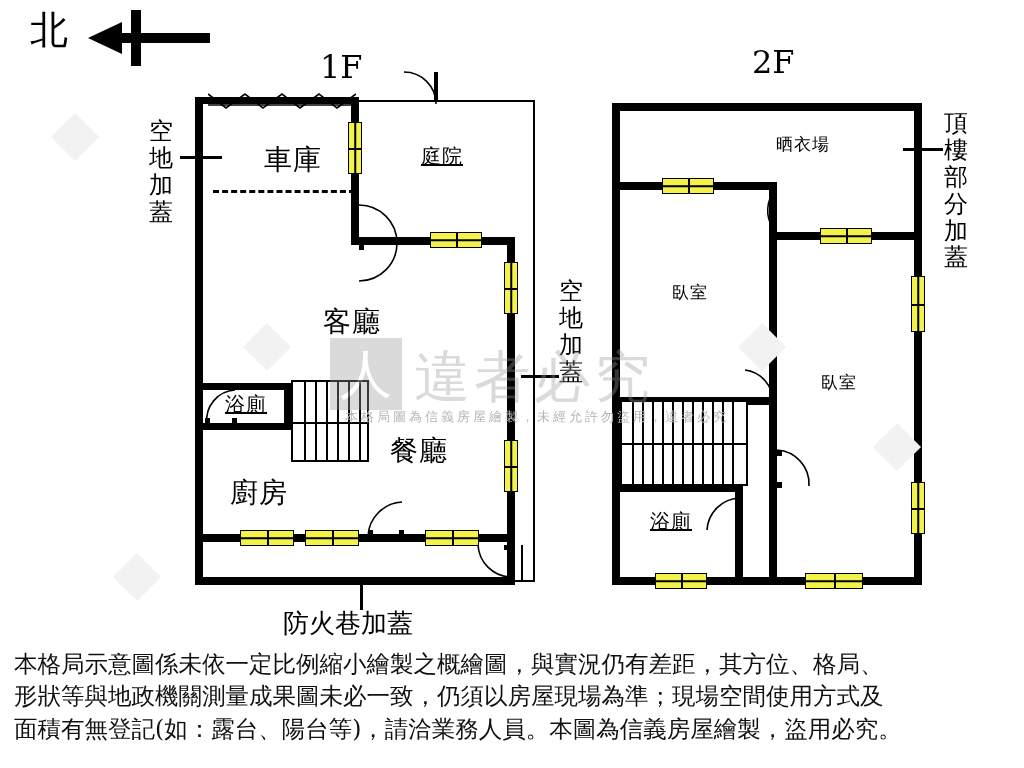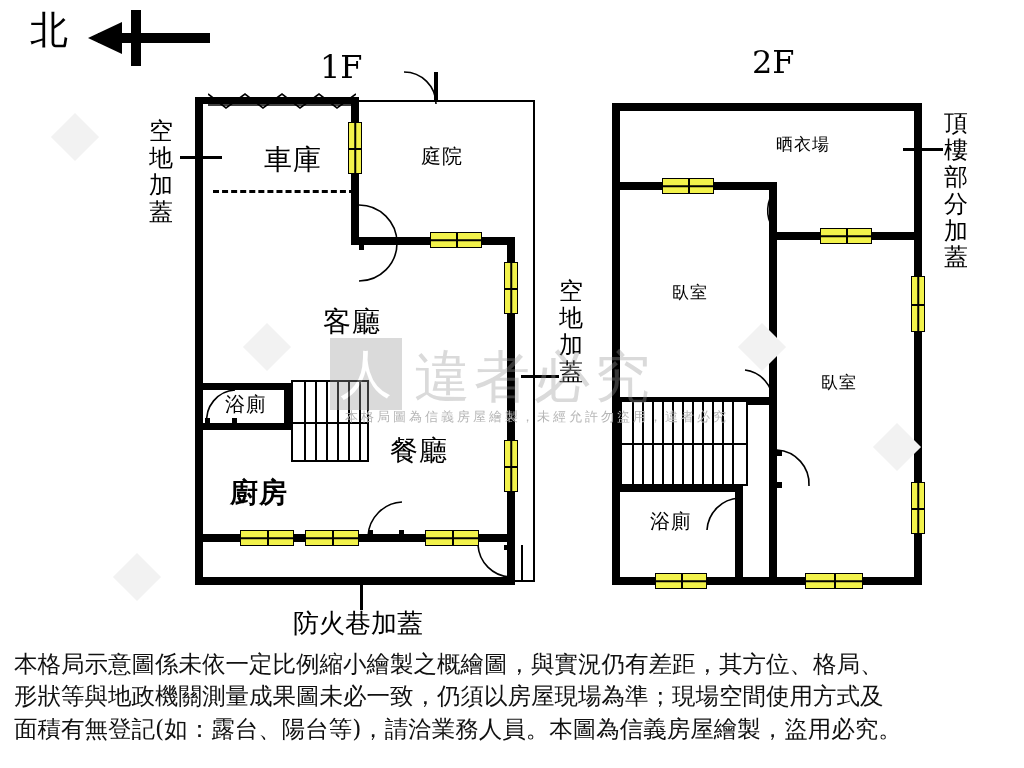--- a/index.html
+++ b/index.html
@@ -78,21 +78,21 @@
   
   .room-label {
     position: absolute;
     font-family: "DejaVu Serif", "Liberation Serif", serif;
     font-size: 17px;
     color: #000000;
     white-space: nowrap;
     letter-spacing: 1px;
   }
   .room-label.big { font-size: 28px; }
-  .room-label.sm { font-size: 20px; }
+  .room-label.sm { font-size: 20px; text-decoration: underline; }
 
   
   .vlabel {
     position: absolute;
     font-family: "DejaVu Serif", "Liberation Serif", serif;
     font-size: 24px;
     line-height: 1.12;
     text-align: center;
     width: 30px;
     color: #000000;
@@ -336,41 +336,41 @@
       <div class="step" style="left:33px;"></div>
       <div class="step" style="left:44px;"></div>
       <div class="step" style="left:55px;"></div>
       <div class="step" style="left:66px;"></div>
     </div>
 
     <div class="room-label big" style="left:264px; top:143px; width:34px; line-height:1.18;">車庫</div>
     <div class="room-label sm" style="left:421px; top:143px;">庭院</div>
     <div class="room-label big" style="left:323px; top:303px;">客廳</div>
     <div class="room-label big" style="left:390px; top:432px;">餐廳</div>
-    <div class="room-label big" style="left:230px; top:474px;font-weight:bold;">廚房</div>
+    <div class="room-label big" style="left:230px; top:474px;">廚房</div>
     <div class="room-label sm" style="left:225px; top:391px;">浴廁</div>
 
     <div class="vlabel" style="left:146px; top:118px;">
       <span>空</span>
       <span>地</span>
       <span>加</span>
       <span>蓋</span>
     </div>
     <div class="leader" style="left:180px; top:156px; width:42px; height:3px;"></div>
 
     <div class="vlabel" style="left:556px; top:278px;">
       <span>空</span>
       <span>地</span>
       <span>加</span>
       <span>蓋</span>
     </div>
     <div class="leader" style="left:521px; top:375px; width:38px; height:3px;"></div>
 
     <div class="leader" style="left:360px; top:582px; width:3px; height:28px;"></div>
-    <div class="caption" style="left:293px; top:606px;">防火巷加蓋</div>
+    <div class="caption" style="left:283px; top:606px;">防火巷加蓋</div>
   </div>
 
   <div class="abs" style="left:0; top:0; width:1024px; height:640px;">
 
     <div class="wall" style="left:612px; top:103px; width:310px; height:8px;"></div>
     <div class="wall" style="left:612px; top:103px; width:8px; height:482px;"></div>
     <div class="wall" style="left:914px; top:103px; width:8px; height:482px;"></div>
     <div class="wall" style="left:612px; top:577px; width:310px; height:8px;"></div>
 
     <div class="wall" style="left:612px; top:182px; width:165px; height:8px;"></div>

